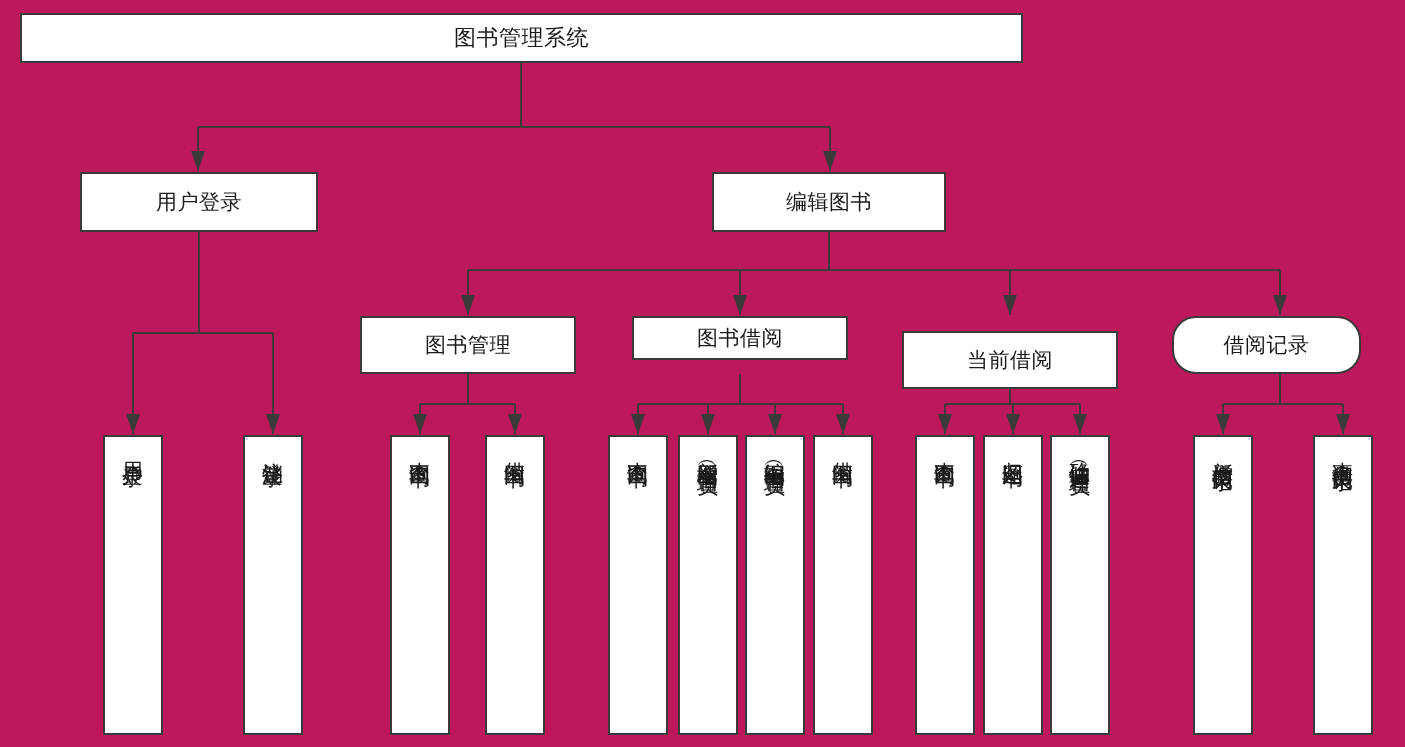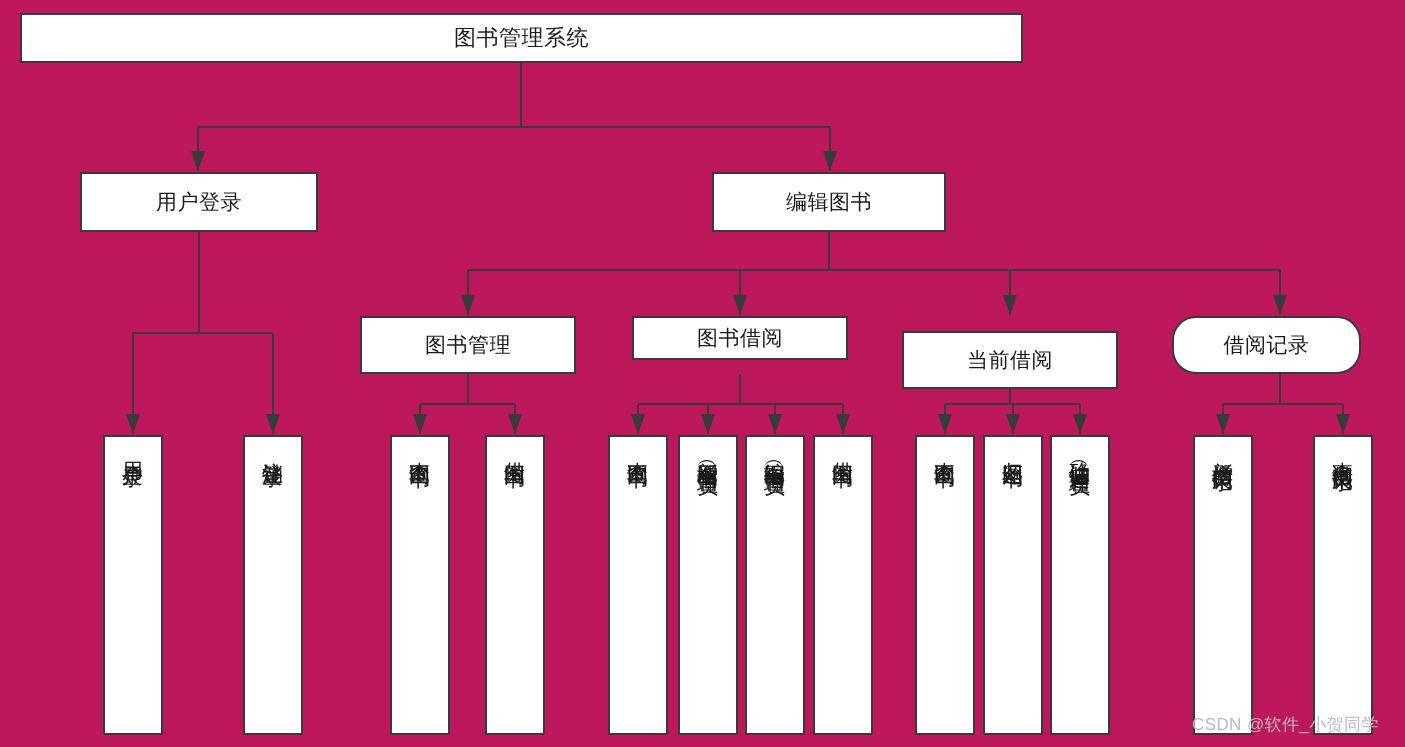--- a/index.html
+++ b/index.html
@@ -188,14 +188,13 @@
         <span class="lbl">确认归还（管理员）</span>
       </div>
       <div class="node vertical" style="left: 1193px; top: 435px; width: 60px; height: 300px;">
         <span class="lbl">新增借阅记录</span>
       </div>
       <div class="node vertical" style="left: 1313px; top: 435px; width: 60px; height: 300px;">
         <span class="lbl">查询借阅记录</span>
       </div>
     </div>
 
-  <div id="watermark">CSDN @软件_小贺同学</div>
 </div>
 
 </body></html>

